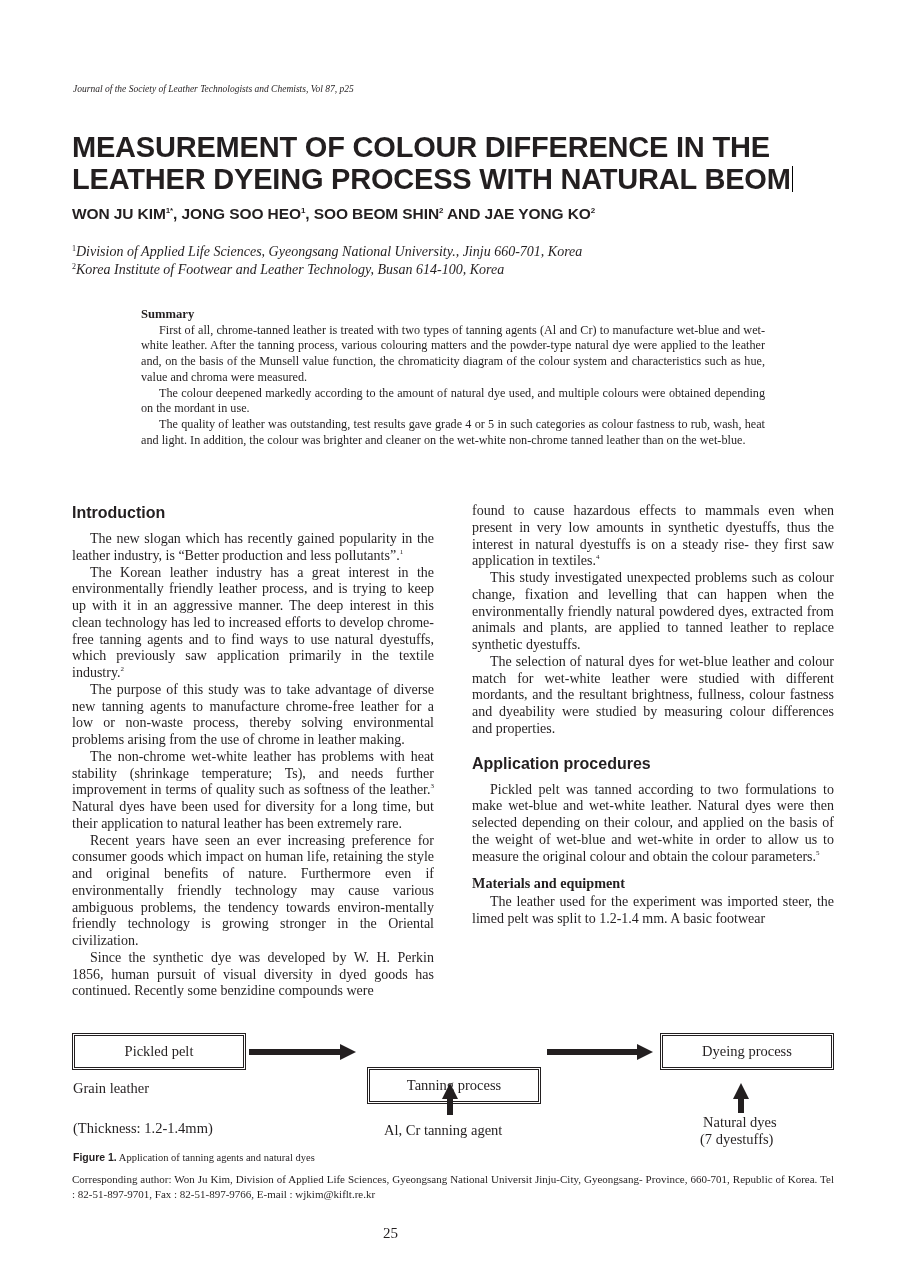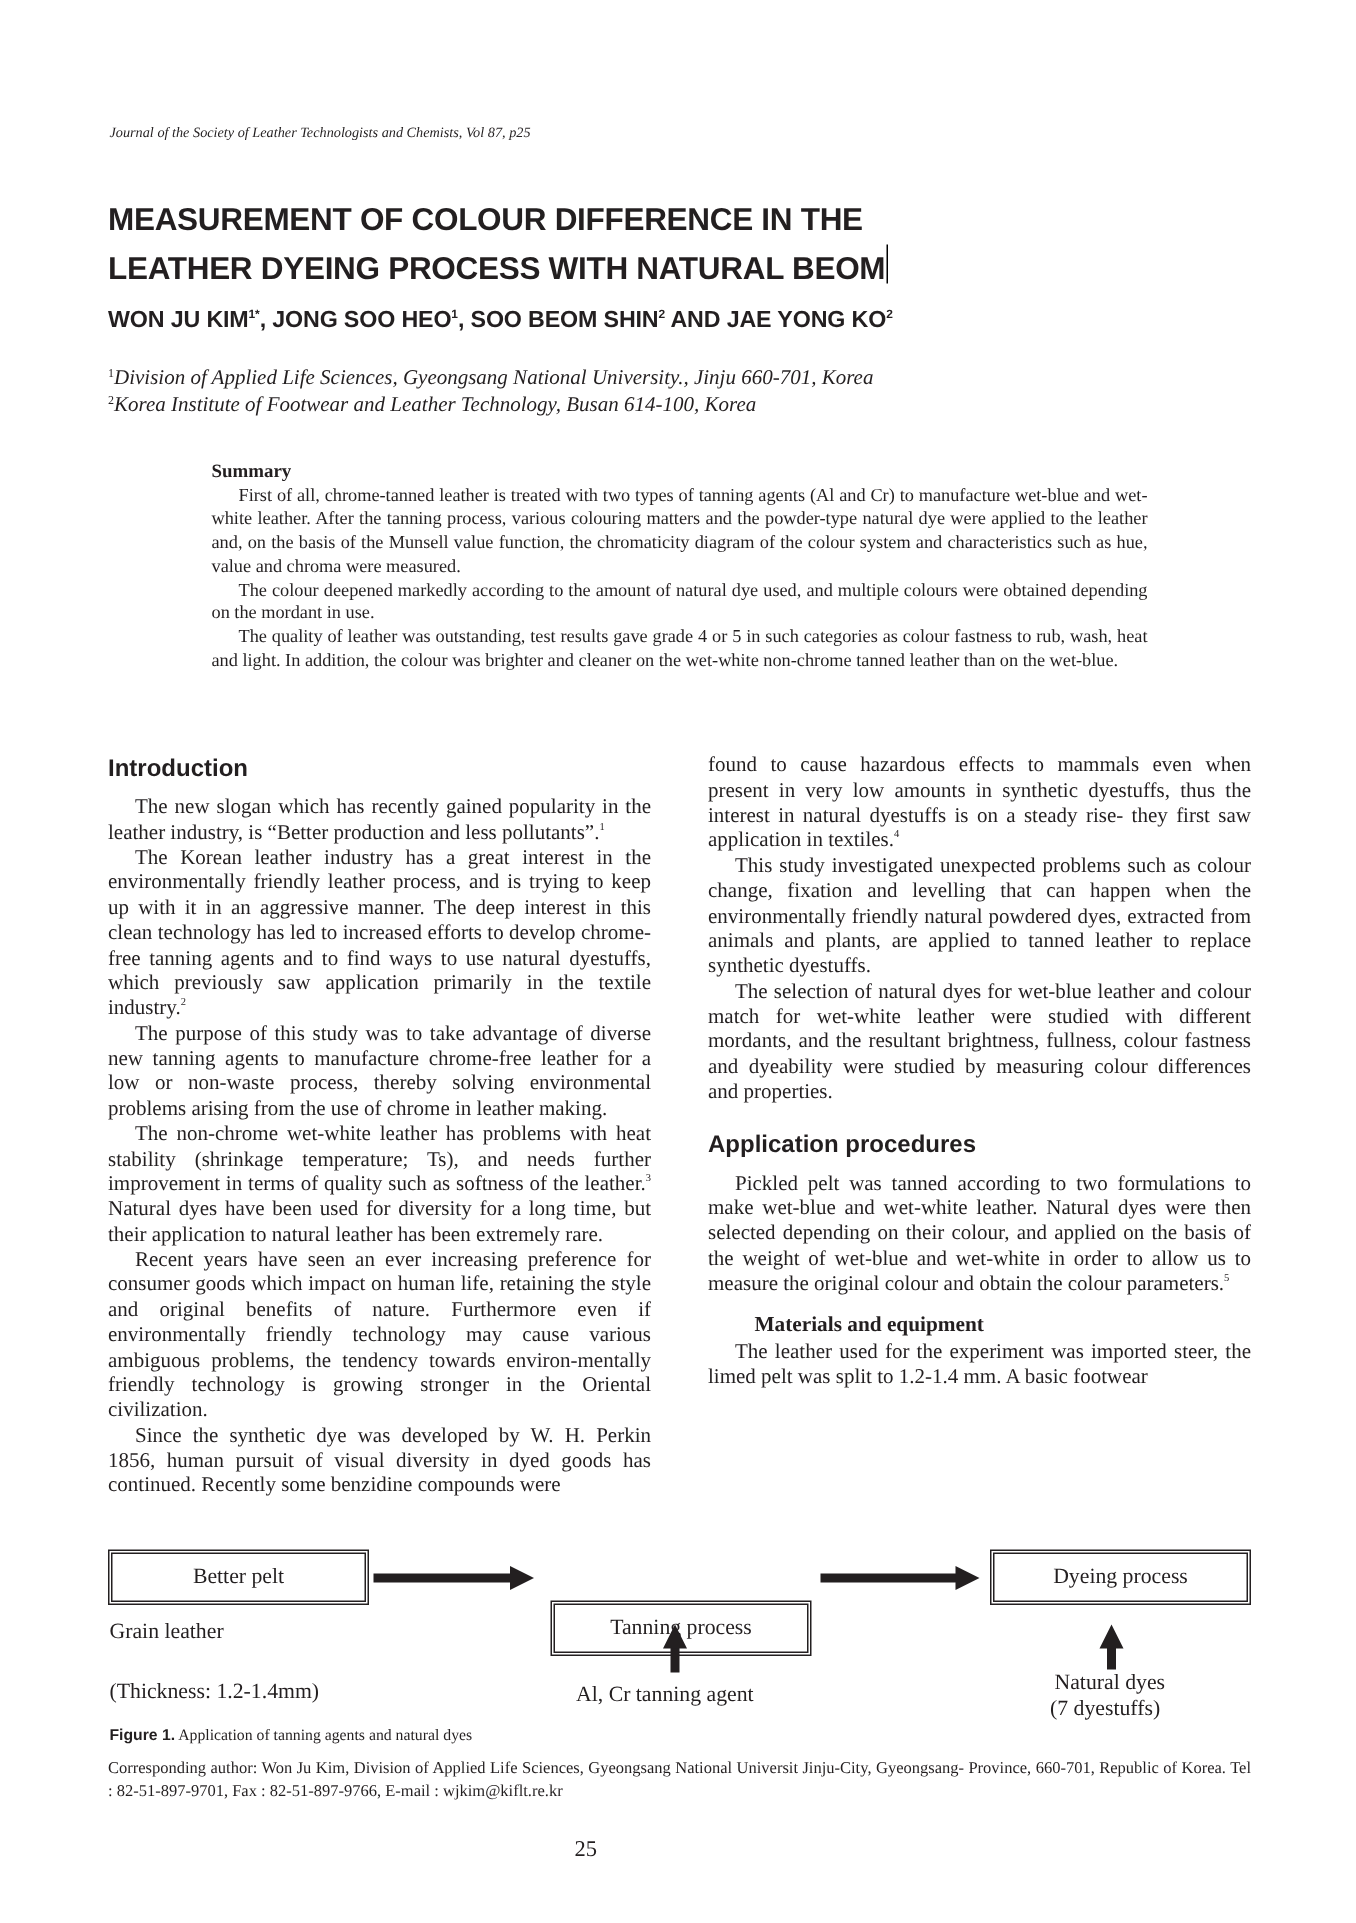--- a/index.html
+++ b/index.html
@@ -1,19 +1,19 @@
 <!DOCTYPE html>
 <html><head>
 <meta charset="utf-8">
 <style>
   html, body { margin:0; padding:0; background:#ffffff; }
   body { width:904px; height:1282px; position:relative; overflow:hidden; color:#231f20; font-family:"Liberation Serif", serif; }
   .abs { position:absolute; }
   .journal { left:73px; top:84px; font-size:9.5px; font-style:italic; }
-  .title { left:72px; top:131px; width:760px; font-family:"Liberation Sans", sans-serif; font-weight:bold; font-size:21px; line-height:32px; letter-spacing:-0.2px; }
+  .title { left:72px; top:131px; width:760px; font-family:"Liberation Sans", sans-serif; font-weight:bold; font-size:29px; line-height:32px; letter-spacing:-0.2px; }
   .title .caret { display:inline-block; width:1px; height:26px; background:#000; vertical-align:-3px; margin-left:1px; }
   .authors { left:72px; top:205px; font-family:"Liberation Sans", sans-serif; font-weight:bold; font-size:15.5px; letter-spacing:-0.1px; }
   .authors sup { font-size:8px; vertical-align:6px; }
   .affil { left:72px; font-style:italic; font-size:14px; }
   .affil sup { font-size:8px; vertical-align:5px; font-style:normal; }
   .summary { left:141px; top:307px; width:624px; font-size:12.2px; line-height:15.7px; text-align:justify; }
   .summary h3 { margin:0; font-size:12.6px; font-weight:bold; line-height:15.7px; }
   .summary p { margin:0; }
   .summary p.ind { text-indent:18px; }
   .col { top:503px; width:362px; font-size:14px; line-height:16.75px; text-align:justify; }
@@ -71,26 +71,26 @@
   <p><span>Recent years have seen an ever increasing preference for consumer goods which  impact on human life, retaining the style and original benefits of nature. Furthermore even if environmentally friendly technology may cause various ambiguous problems, the tendency towards environ-mentally friendly technology is growing stronger in the Oriental civilization.</span></p>
   <p><span>Since the synthetic dye was developed by W. H. Perkin 1856, human pursuit of visual diversity in dyed goods has continued. Recently some benzidine compounds were</span></p>
 </div>
 
 <div class="abs col col2">
   <p class="noind"><span>found to cause hazardous effects to mammals even when present in very low amounts in synthetic dyestuffs, thus the interest in natural dyestuffs is on a steady rise- they first saw application in textiles.</span><sup class="ref">4</sup></p>
   <p>This study investigated unexpected problems such as colour change, fixation and levelling that can happen when the environmentally friendly natural powdered dyes, extracted from animals and plants, are applied to tanned leather to replace synthetic dyestuffs.</p>
   <p>The selection of natural dyes for wet-blue leather and colour match for wet-white leather were studied with different mordants, and the resultant brightness, fullness, colour fastness and dyeability were studied by measuring colour differences and properties.</p>
   <h2 style="margin-top:16px;margin-bottom:8px;">Application procedures</h2>
   <p><span>Pickled pelt was tanned according to two formulations to make wet-blue and wet-white leather. Natural dyes were then selected depending on their colour, and applied on the basis of the weight of wet-blue and wet-white in order to allow us to measure the original colour and obtain the colour parameters.</span><sup class="ref">5</sup></p>
-  <h4 style="margin-top:10px;margin-bottom:2px;margin-left:31px;">Materials and equipment</h4>
+  <h4 style="margin-top:10px;margin-bottom:2px;">Materials and equipment</h4>
   <p>The leather used for the experiment was imported steer, the limed pelt was split to 1.2-1.4 mm. A basic footwear</p>
 </div>
 
 <div class="abs box" style="left:72px; top:1033px;">
-    <span>Better pelt</span>
+    <span>Pickled pelt</span>
   </div>
 <div class="abs harrow" style="left:249px; top:1049px; width:93px;"></div>
 <div class="abs box" style="left:367px; top:1033px;margin-top:34px;">
     <span>Tanning process</span>
   </div>
 <div class="abs harrow" style="left:547px; top:1049px; width:92px;"></div>
 <div class="abs box" style="left:660px; top:1033px;">
     <span>Dyeing process</span>
   </div>
 

